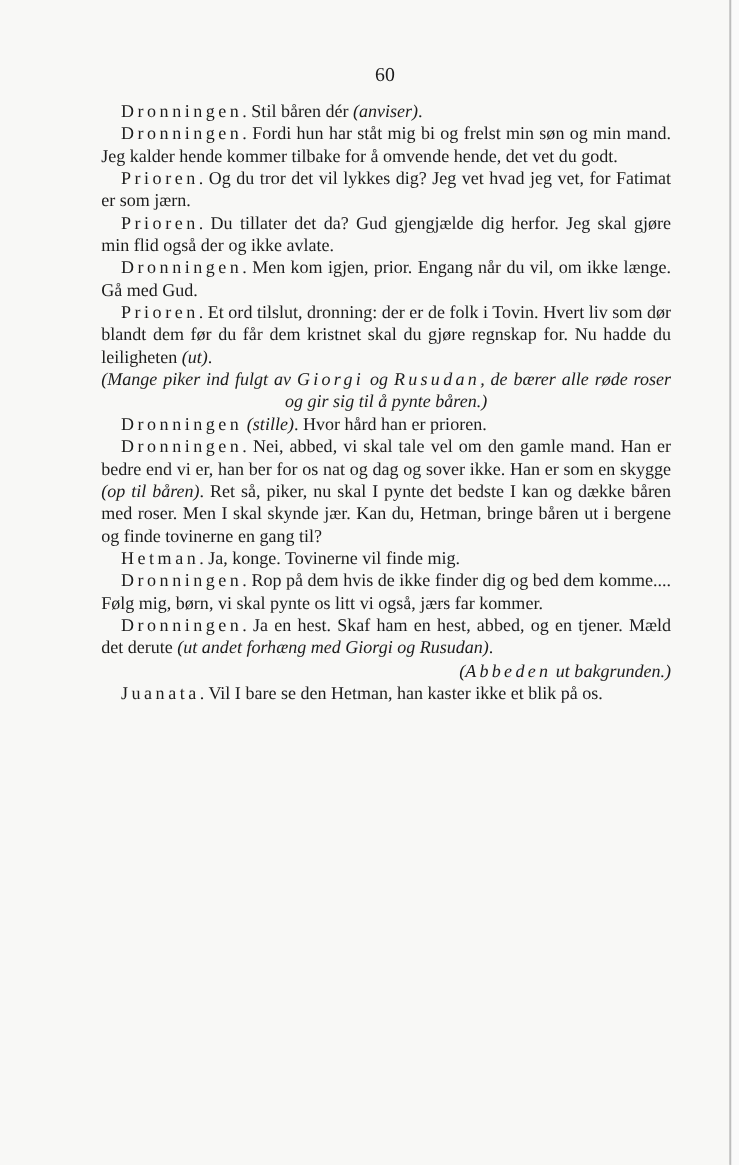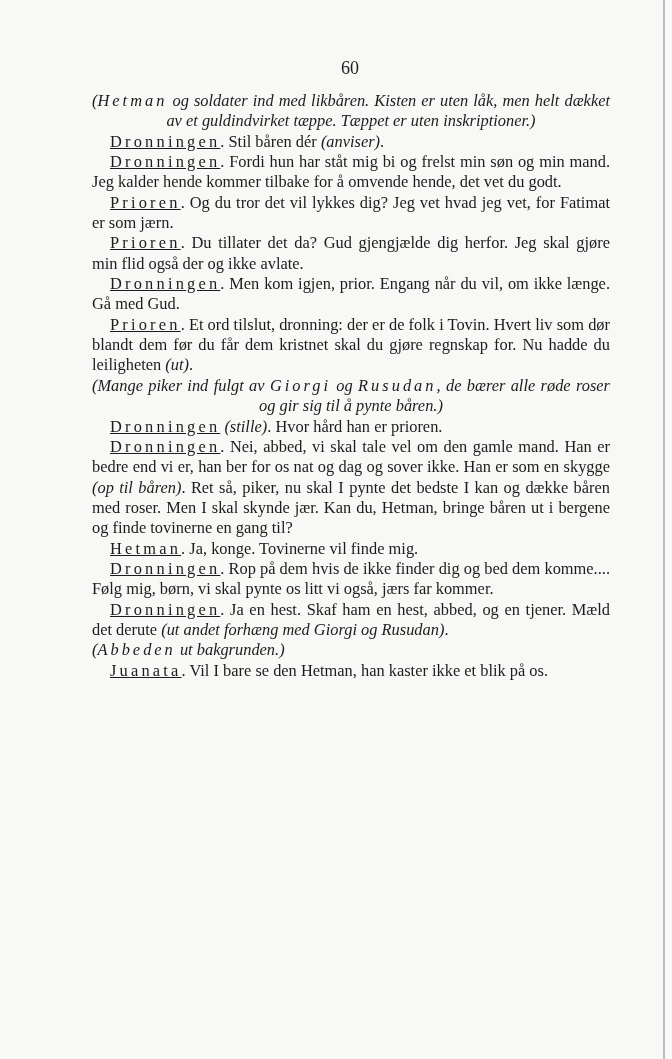--- a/index.html
+++ b/index.html
@@ -22,36 +22,35 @@
       position: absolute; top: 58px; left: 0; width: 700px;
       text-align: center; font-size: 18px;
     }
     .text-block {
       position: absolute; top: 91px; left: 92px; width: 518px;
       font-size: 16.4px; line-height: 20.35px;
     }
     .p { margin: 0; text-align: justify; text-indent: 0; }
     .p.speech { text-indent: 18px; }
     .p.stage { font-style: italic; text-align: justify; }
-    .p.stage-center { font-style: italic; text-align: left; }
+    .p.stage-center { font-style: italic; text-align: right; }
     .last-center { text-align-last: center; }
-    .speaker { letter-spacing: 3.2px; font-weight: normal; text-decoration: underline; }
+    .speaker { letter-spacing: 3.2px; font-weight: normal; }
     .spaced { letter-spacing: 3px; }
     .ital { font-style: italic; }
   </style>
 </head>
 <body>
 
 <div class="edge-line"></div>
 <div class="edge-shade"></div>
 
 <div class="page-number">60</div>
 
 <div class="text-block" id="text-block">
-    <p class="p stage last-center"><span class="ital">(</span><span class="ital spaced">Hetman</span><span class="ital"> og soldater ind med likbåren. Kisten er uten låk, men helt dækket av et guldindvirket tæppe. Tæppet er uten inskriptioner.)</span></p>
     <p class="p speech"><span class="speaker">Dronningen</span><span>. Stil båren dér </span><span class="ital">(anviser)</span><span>.</span></p>
     <p class="p speech"><span class="speaker">Dronningen</span><span>. Fordi hun har ståt mig bi og frelst min søn og min mand. Jeg kalder hende kommer tilbake for å omvende hende, det vet du godt.</span></p>
     <p class="p speech"><span class="speaker">Prioren</span><span>. Og du tror det vil lykkes dig? Jeg vet hvad jeg vet, for Fatimat er som jærn.</span></p>
     <p class="p speech"><span class="speaker">Prioren</span><span>. Du tillater det da? Gud gjengjælde dig herfor. Jeg skal gjøre min flid også der og ikke avlate.</span></p>
     <p class="p speech"><span class="speaker">Dronningen</span><span>. Men kom igjen, prior. Engang når du vil, om ikke længe. Gå med Gud.</span></p>
     <p class="p speech"><span class="speaker">Prioren</span><span>. Et ord tilslut, dronning: der er de folk i Tovin. Hvert liv som dør blandt dem før du får dem kristnet skal du gjøre regnskap for. Nu hadde du leiligheten </span><span class="ital">(ut)</span><span>.</span></p>
     <p class="p stage last-center"><span class="ital">(Mange piker ind fulgt av </span><span class="ital spaced">Giorgi</span><span class="ital"> og </span><span class="ital spaced">Rusudan</span><span class="ital">, de bærer alle røde roser og gir sig til å pynte båren.)</span></p>
     <p class="p speech"><span class="speaker">Dronningen</span><span> </span><span class="ital">(stille)</span><span>. Hvor hård han er prioren.</span></p>
     <p class="p speech"><span class="speaker">Dronningen</span><span>. Nei, abbed, vi skal tale vel om den gamle mand. Han er bedre end vi er, han ber for os nat og dag og sover ikke. Han er som en skygge </span><span class="ital">(op til båren)</span><span>. Ret så, piker, nu skal I pynte det bedste I kan og dække båren med roser. Men I skal skynde jær. Kan du, Hetman, bringe båren ut i bergene og finde tovinerne en gang til?</span></p>
     <p class="p speech"><span class="speaker">Hetman</span><span>. Ja, konge. Tovinerne vil finde mig.</span></p>

